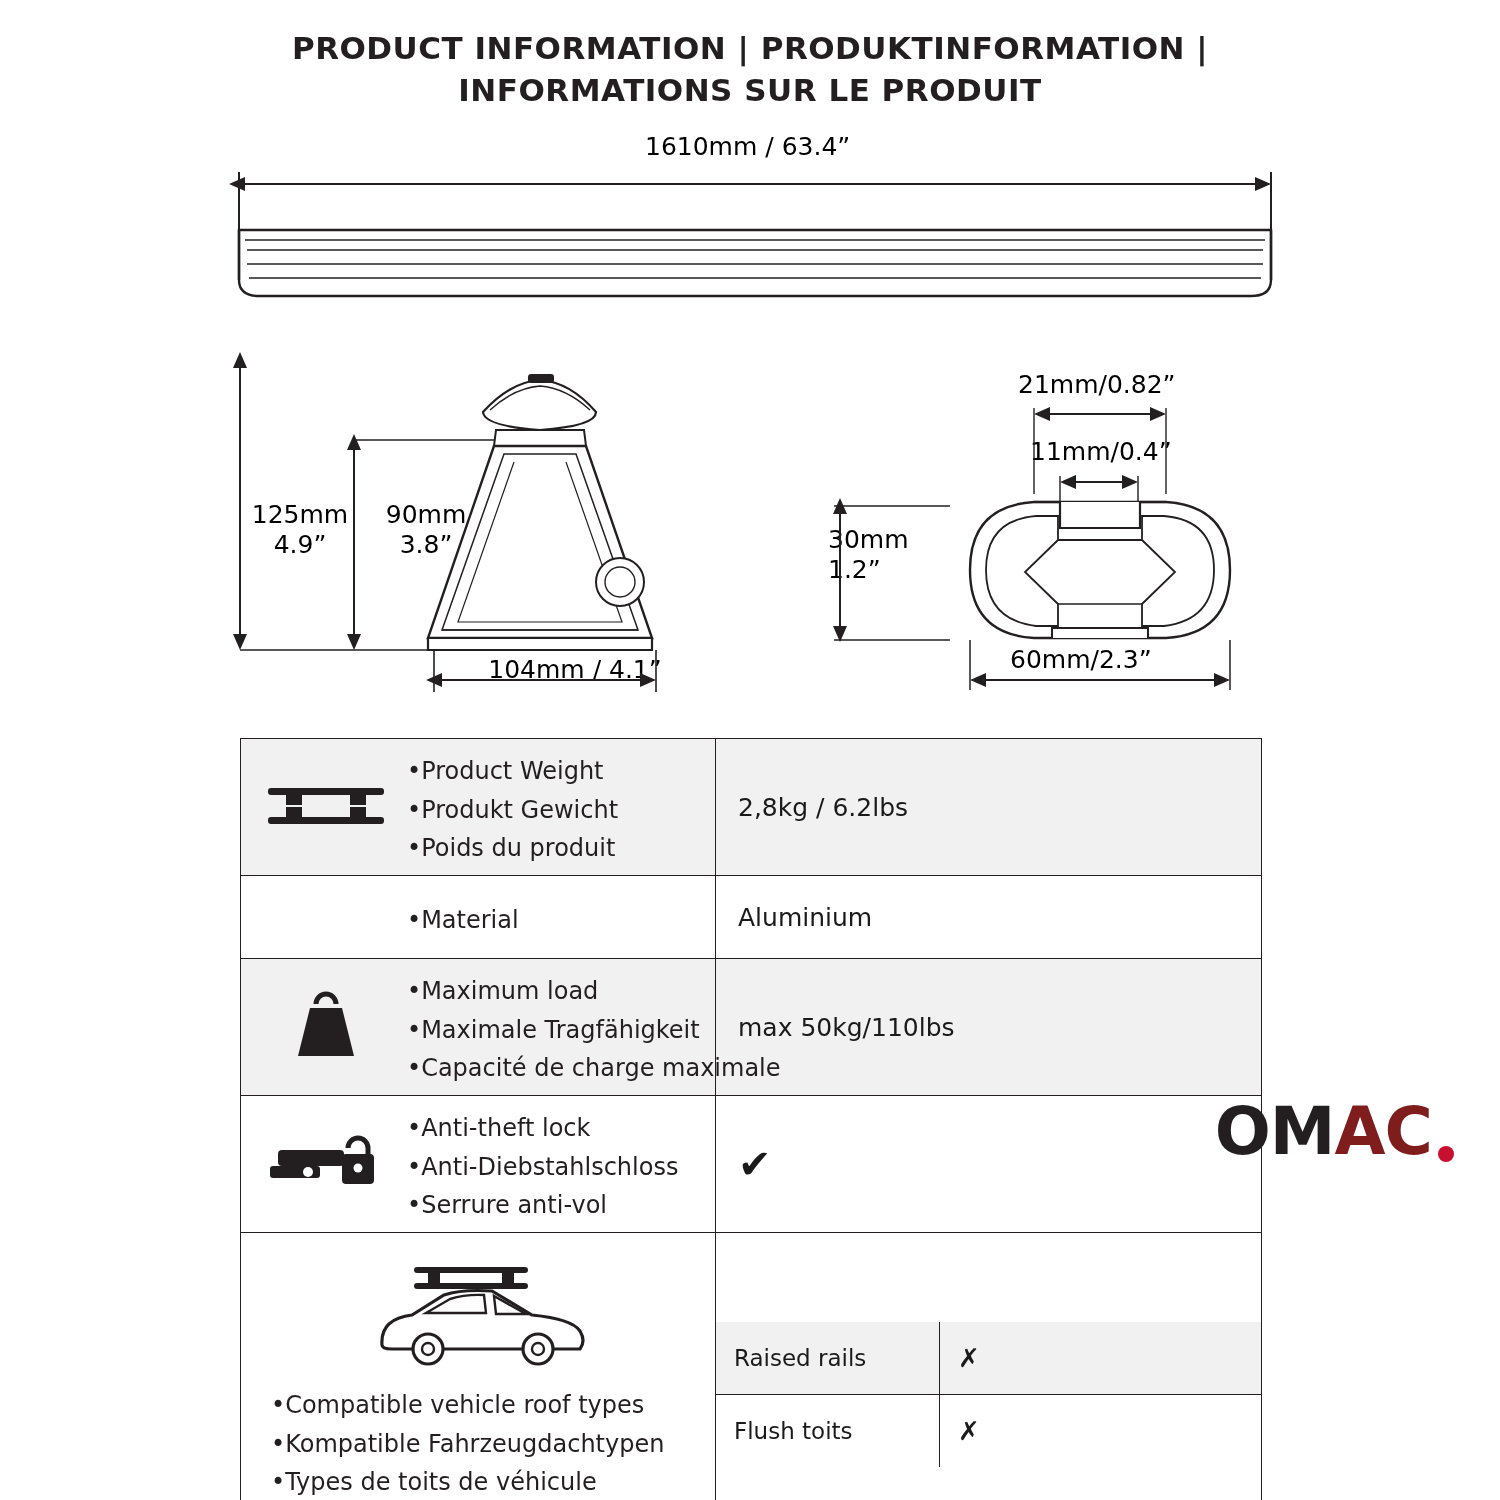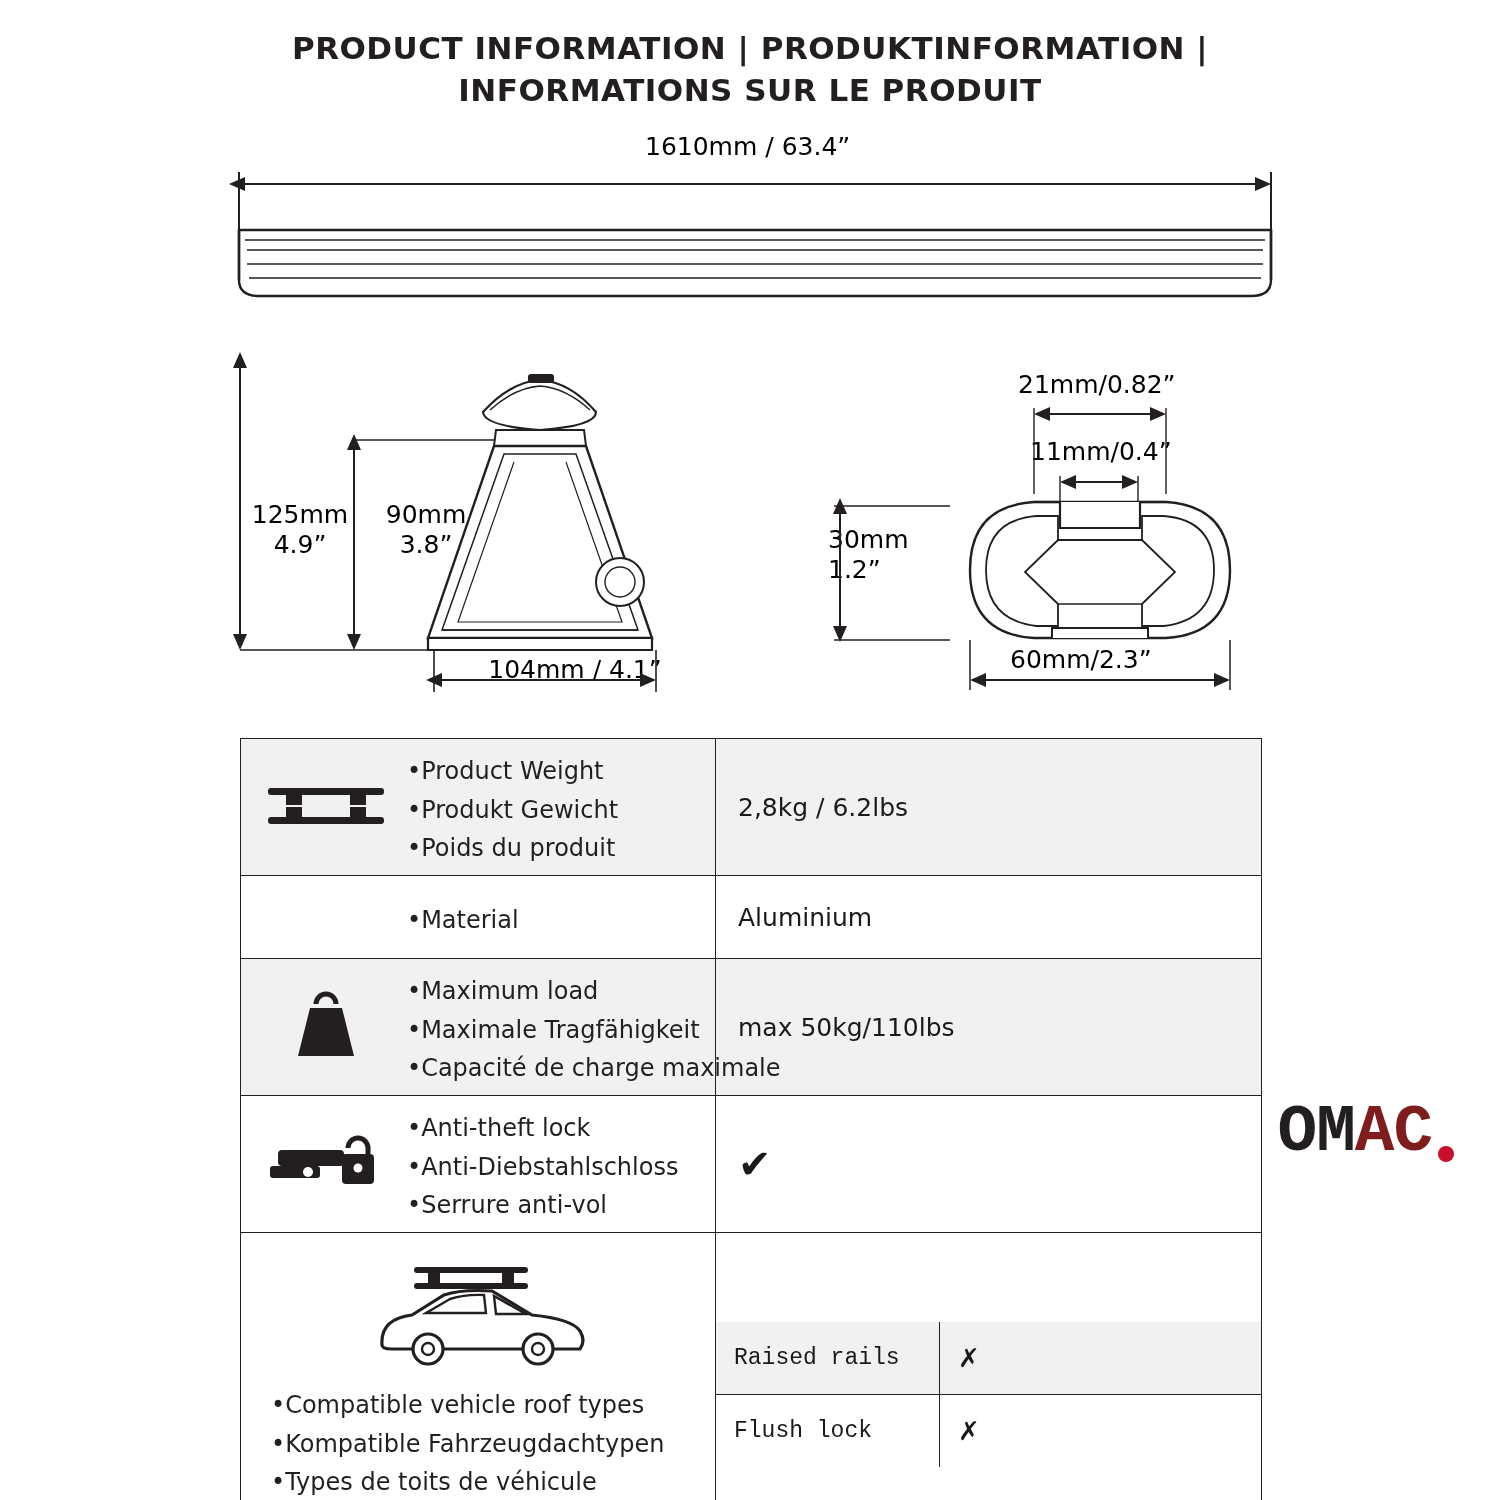--- a/index.html
+++ b/index.html
@@ -101,21 +101,21 @@
     width: 100%;
     border-collapse: collapse;
     table-layout: fixed;
   }
   .sub-table td {
     border: 1.6px solid #231f20;
     font-size: 23px;
     height: 72px;
     padding: 0 0 0 18px;
   }
-  .sub-table td.first { width: 205px; border-left: none; font-family: Liberation Mono, monospace; }
+  .sub-table td.first { width: 205px; border-left: none; }
   .sub-table tr:first-child td { border-top: none; }
   .sub-table tr:last-child td { border-bottom: none; }
   .sub-table td:last-child { border-right: none; }
   .roof-cell { padding: 0 !important; }
   .roof-label {
     padding: 14px 8px 16px 16px;
     font-size: 24px;
     line-height: 1.32;
   }
   .roof-icon-wrap {
@@ -127,21 +127,20 @@
   
   .logo {
     position: absolute;
     right: 46px;
     bottom: 30px;
     display: flex;
     align-items: baseline;
     font-weight: bold;
     font-size: 66px;
     letter-spacing: -1px;
-    font-family: Liberation Mono, monospace;
   }
   .logo .om { color: #231f20; }
   .logo .ac { color: #7f1d1d; }
   .logo .dot {
     width: 16px; height: 16px;
     border-radius: 50%;
     background: #c8102e;
     margin-left: 6px;
     align-self: flex-end;
     margin-bottom: 8px;
@@ -376,21 +375,21 @@
         <td class="roof-cell">
           <table class="sub-table">
             <tbody>
               <tr>
                 <td class="first shaded">Raised rails</td>
                 <td class="shaded">
                   <span class="cross">✗</span>
                 </td>
               </tr>
               <tr>
-                <td class="first">Flush lock</td>
+                <td class="first">Flush toits</td>
                 <td>
                   <span class="cross">✗</span>
                 </td>
               </tr>
             </tbody>
           </table>
         </td>
       </tr>
     </tbody>
   </table>

